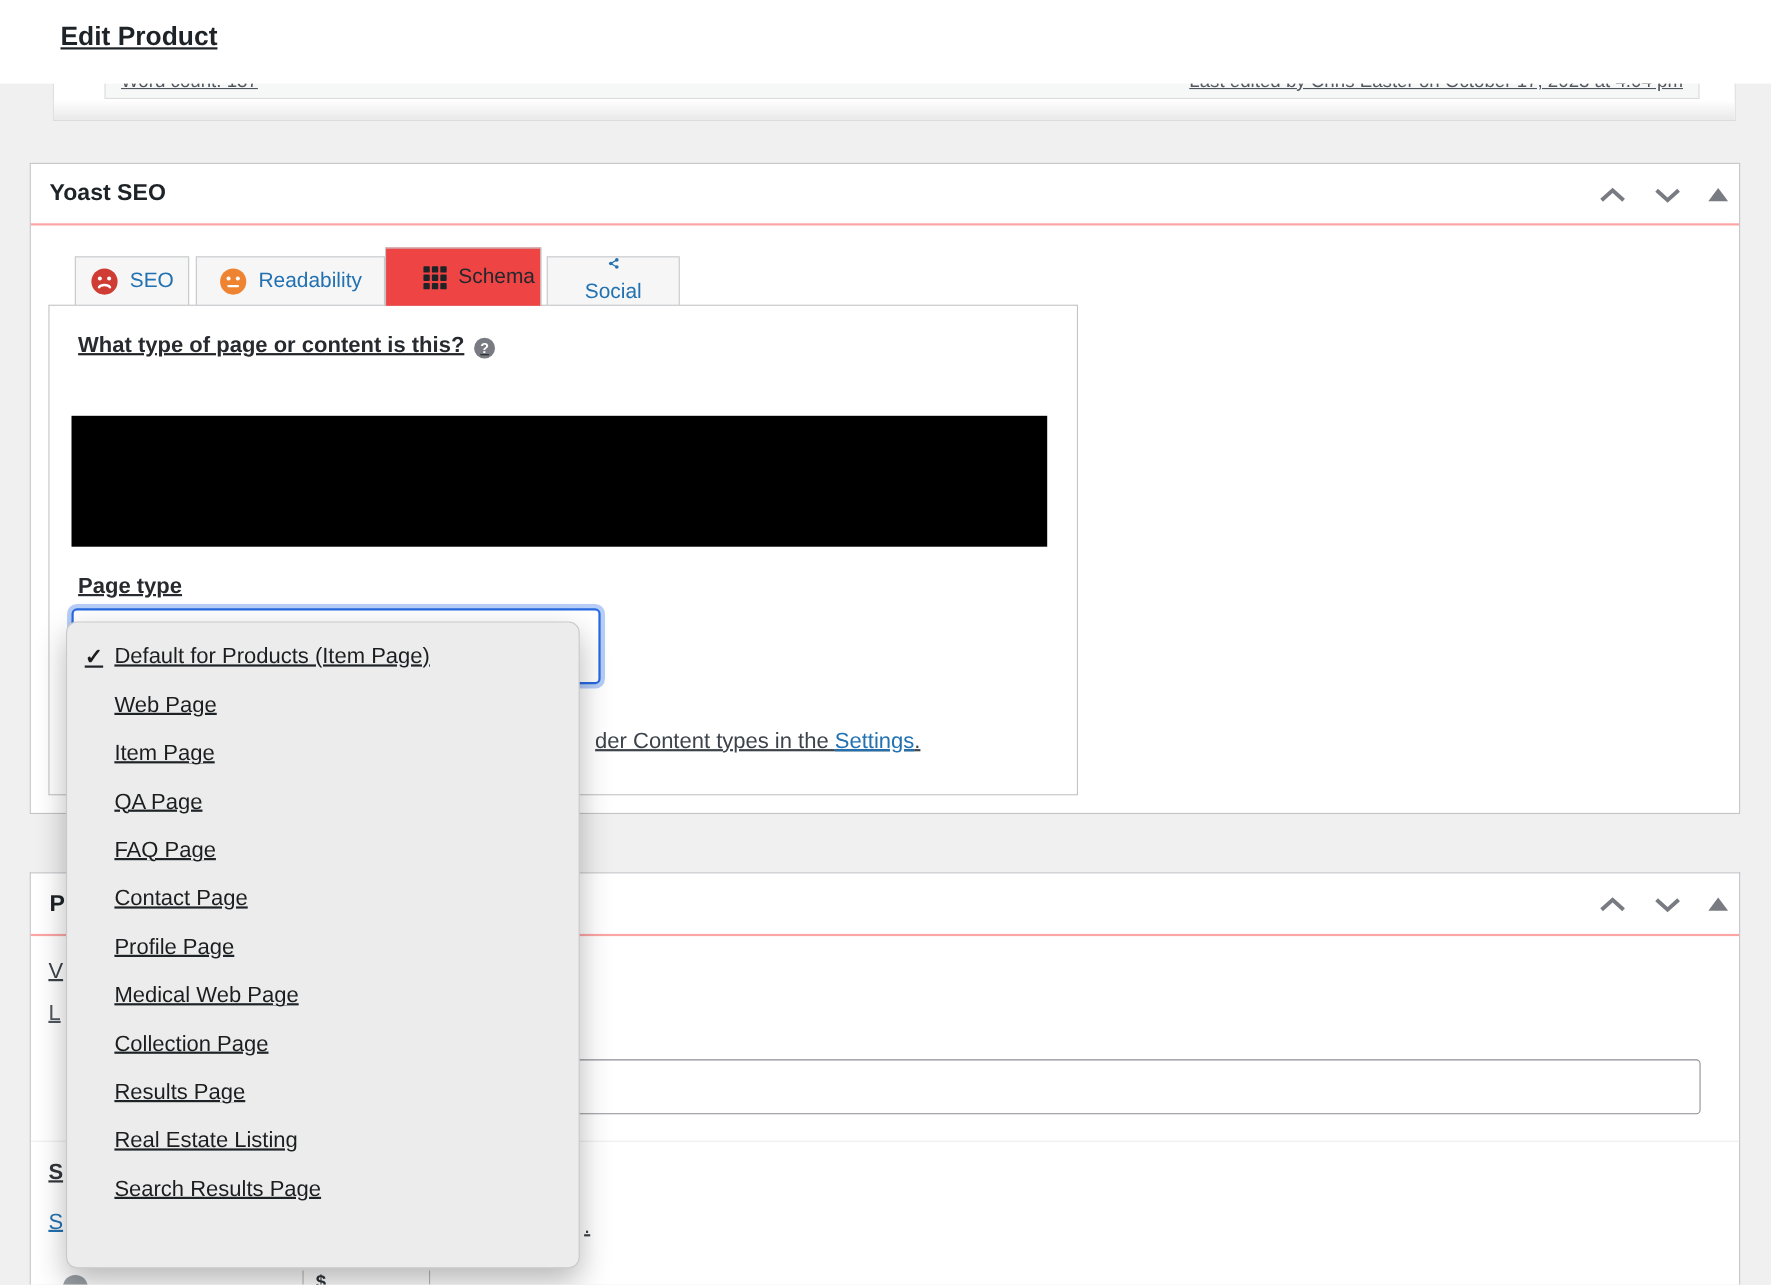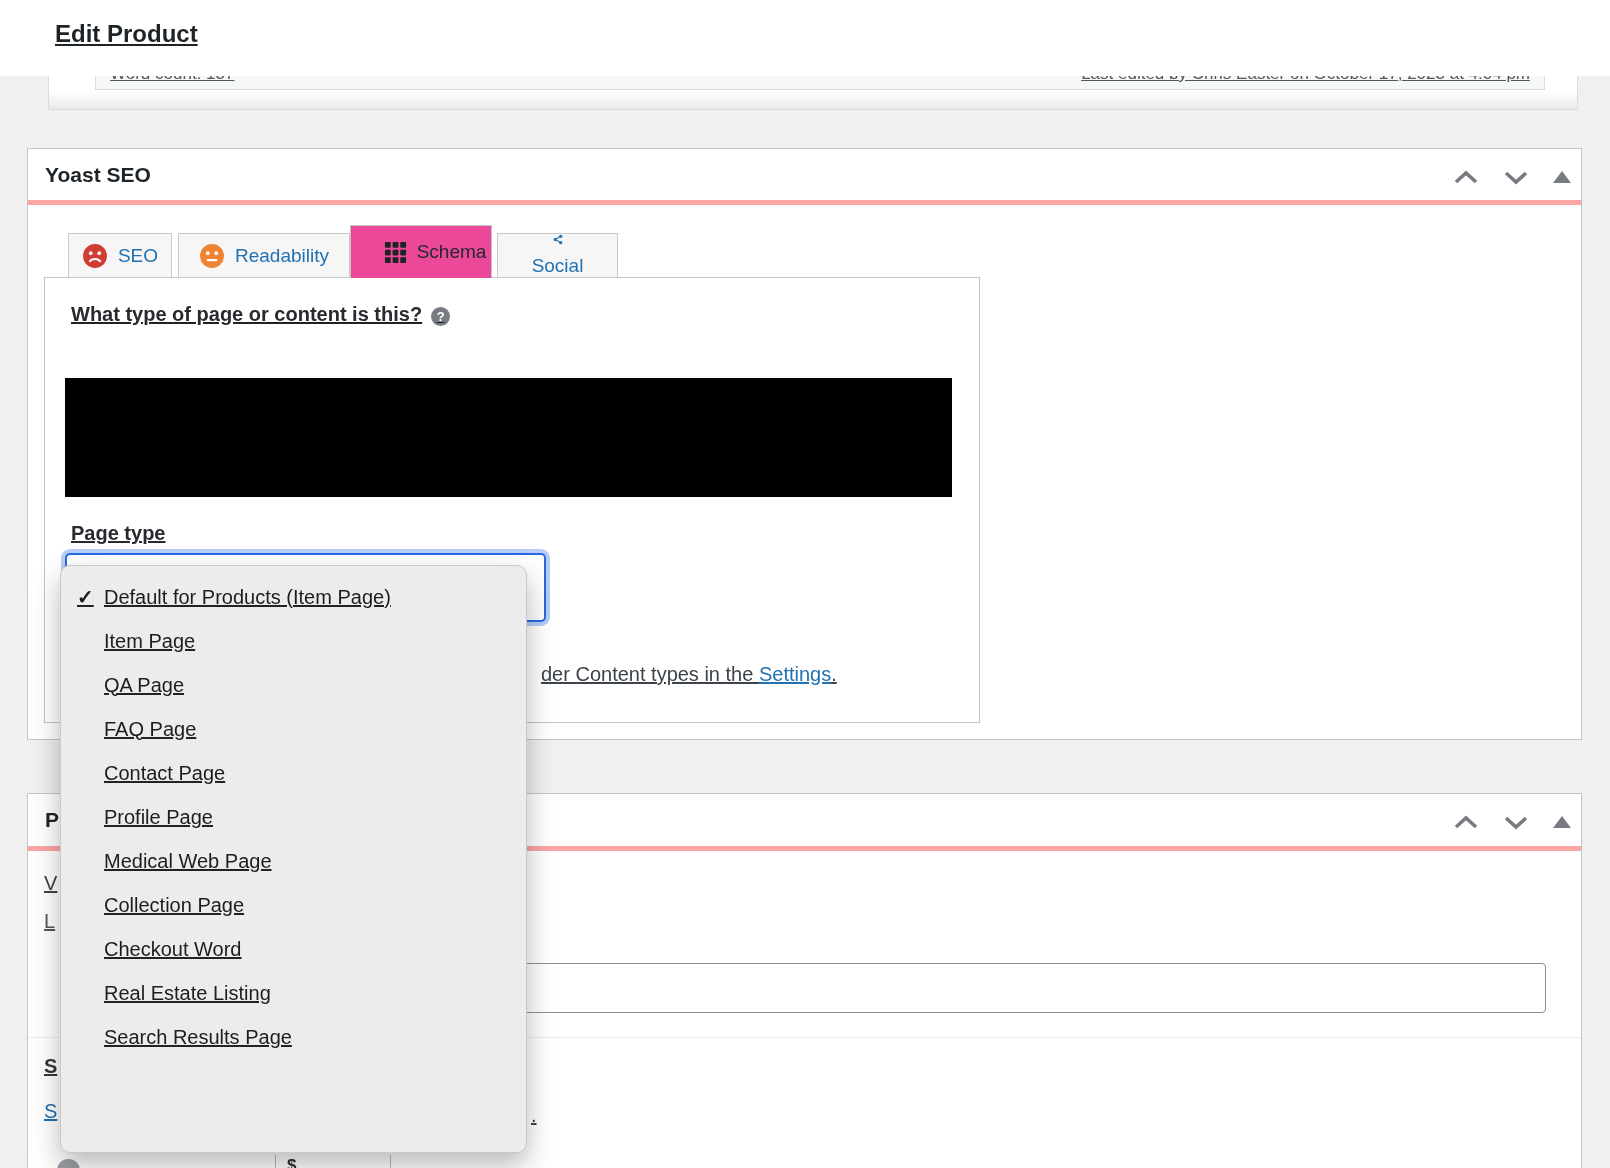--- a/index.html
+++ b/index.html
@@ -16,33 +16,33 @@
   .editor-box { left:48px; top:30px; width:1530px; height:80px; background:#fff; border:1px solid #dcdcde; z-index:10; }
   .editor-grad { position:absolute; left:0; bottom:0; width:100%; height:18px;
                  background:linear-gradient(#ffffff, #e9e9ea); }
   .status-bar { left:95px; top:58px; width:1450px; height:32px; background:#f6f7f7;
                 border:1px solid #dcdcde; z-index:11; display:flex; align-items:center;
                 justify-content:space-between; padding:0 14px; font-size:17px; color:#50575e; }
 
   
   .metabox { background:#fff; border:1px solid #c3c4c7; z-index:4; }
   .metabox-header { position:absolute; left:0; top:0; width:100%; height:56px;
-                    border-bottom:5px solid #fca5a5; display:flex; align-items:center; }
+                    border-bottom:2px solid #fca5a5; display:flex; align-items:center; }
   .metabox-title { margin-left:17px; font-size:21px; font-weight:bold; color:#1d2327; }
   .box-controls { position:absolute; right:10px; top:0; height:56px; display:flex;
                   align-items:center; gap:24px; }
   .ctrl-btn { display:flex; align-items:center; justify-content:center; background:none; border:none; cursor:pointer; }
   .tri-up { width:0; height:0; border-left:9px solid transparent; border-right:9px solid transparent;
             border-bottom:12px solid #787c82; }
 
   
   .tab { position:absolute; display:flex; align-items:center; justify-content:center; gap:10px;
          font-size:19px; cursor:pointer; z-index:8; }
   .tab.inactive { background:#f6f6f7; border:1px solid #c6c8ca; color:#2271b1; height:45px; top:233px; }
-  .tab.active { background:#ec4899; border:1px solid #c3c4c7; border-bottom:none; color:#23282d;
+  .tab.active { background:#ef4444; border:1px solid #c3c4c7; border-bottom:none; color:#23282d;
                 height:53px; top:225px; z-index:9;padding-left:28px; }
 
   .panel { left:44px; top:277px; width:936px; height:446px; background:#fff;
            border:1px solid #c3c4c7; z-index:5; }
 
   .heading-row { left:71px; top:303px; display:flex; align-items:flex-end; gap:9px; z-index:6; }
   .q-heading { font-size:20px; font-weight:bold; color:#272a2e; }
   .help-dot { width:19px; height:19px; border-radius:50%; background:#787c82; color:#fff;
               font-size:13px; font-weight:bold; display:flex; align-items:center;
               justify-content:center; cursor:pointer; }
@@ -210,20 +210,24 @@
   <div class="abs frag" style="left:287px; top:1156px; font-size:17px; font-weight:bold; color:#2c3338;">$</div>
 
   <div class="abs dropdown">
     <div>
         <div class="dd-row">
           <span class="dd-check">✓</span>
           <span class="dd-label">Default for Products (Item Page)</span>
         </div>
         <div class="dd-row">
           <span class="dd-check"></span>
+          <span class="dd-label">Web Page</span>
+        </div>
+        <div class="dd-row">
+          <span class="dd-check"></span>
           <span class="dd-label">Item Page</span>
         </div>
         <div class="dd-row">
           <span class="dd-check"></span>
           <span class="dd-label">QA Page</span>
         </div>
         <div class="dd-row">
           <span class="dd-check"></span>
           <span class="dd-label">FAQ Page</span>
         </div>
@@ -238,21 +242,21 @@
         <div class="dd-row">
           <span class="dd-check"></span>
           <span class="dd-label">Medical Web Page</span>
         </div>
         <div class="dd-row">
           <span class="dd-check"></span>
           <span class="dd-label">Collection Page</span>
         </div>
         <div class="dd-row">
           <span class="dd-check"></span>
-          <span class="dd-label">Checkout Word</span>
+          <span class="dd-label">Results Page</span>
         </div>
         <div class="dd-row">
           <span class="dd-check"></span>
           <span class="dd-label">Real Estate Listing</span>
         </div>
         <div class="dd-row">
           <span class="dd-check"></span>
           <span class="dd-label">Search Results Page</span>
         </div>
       </div>

